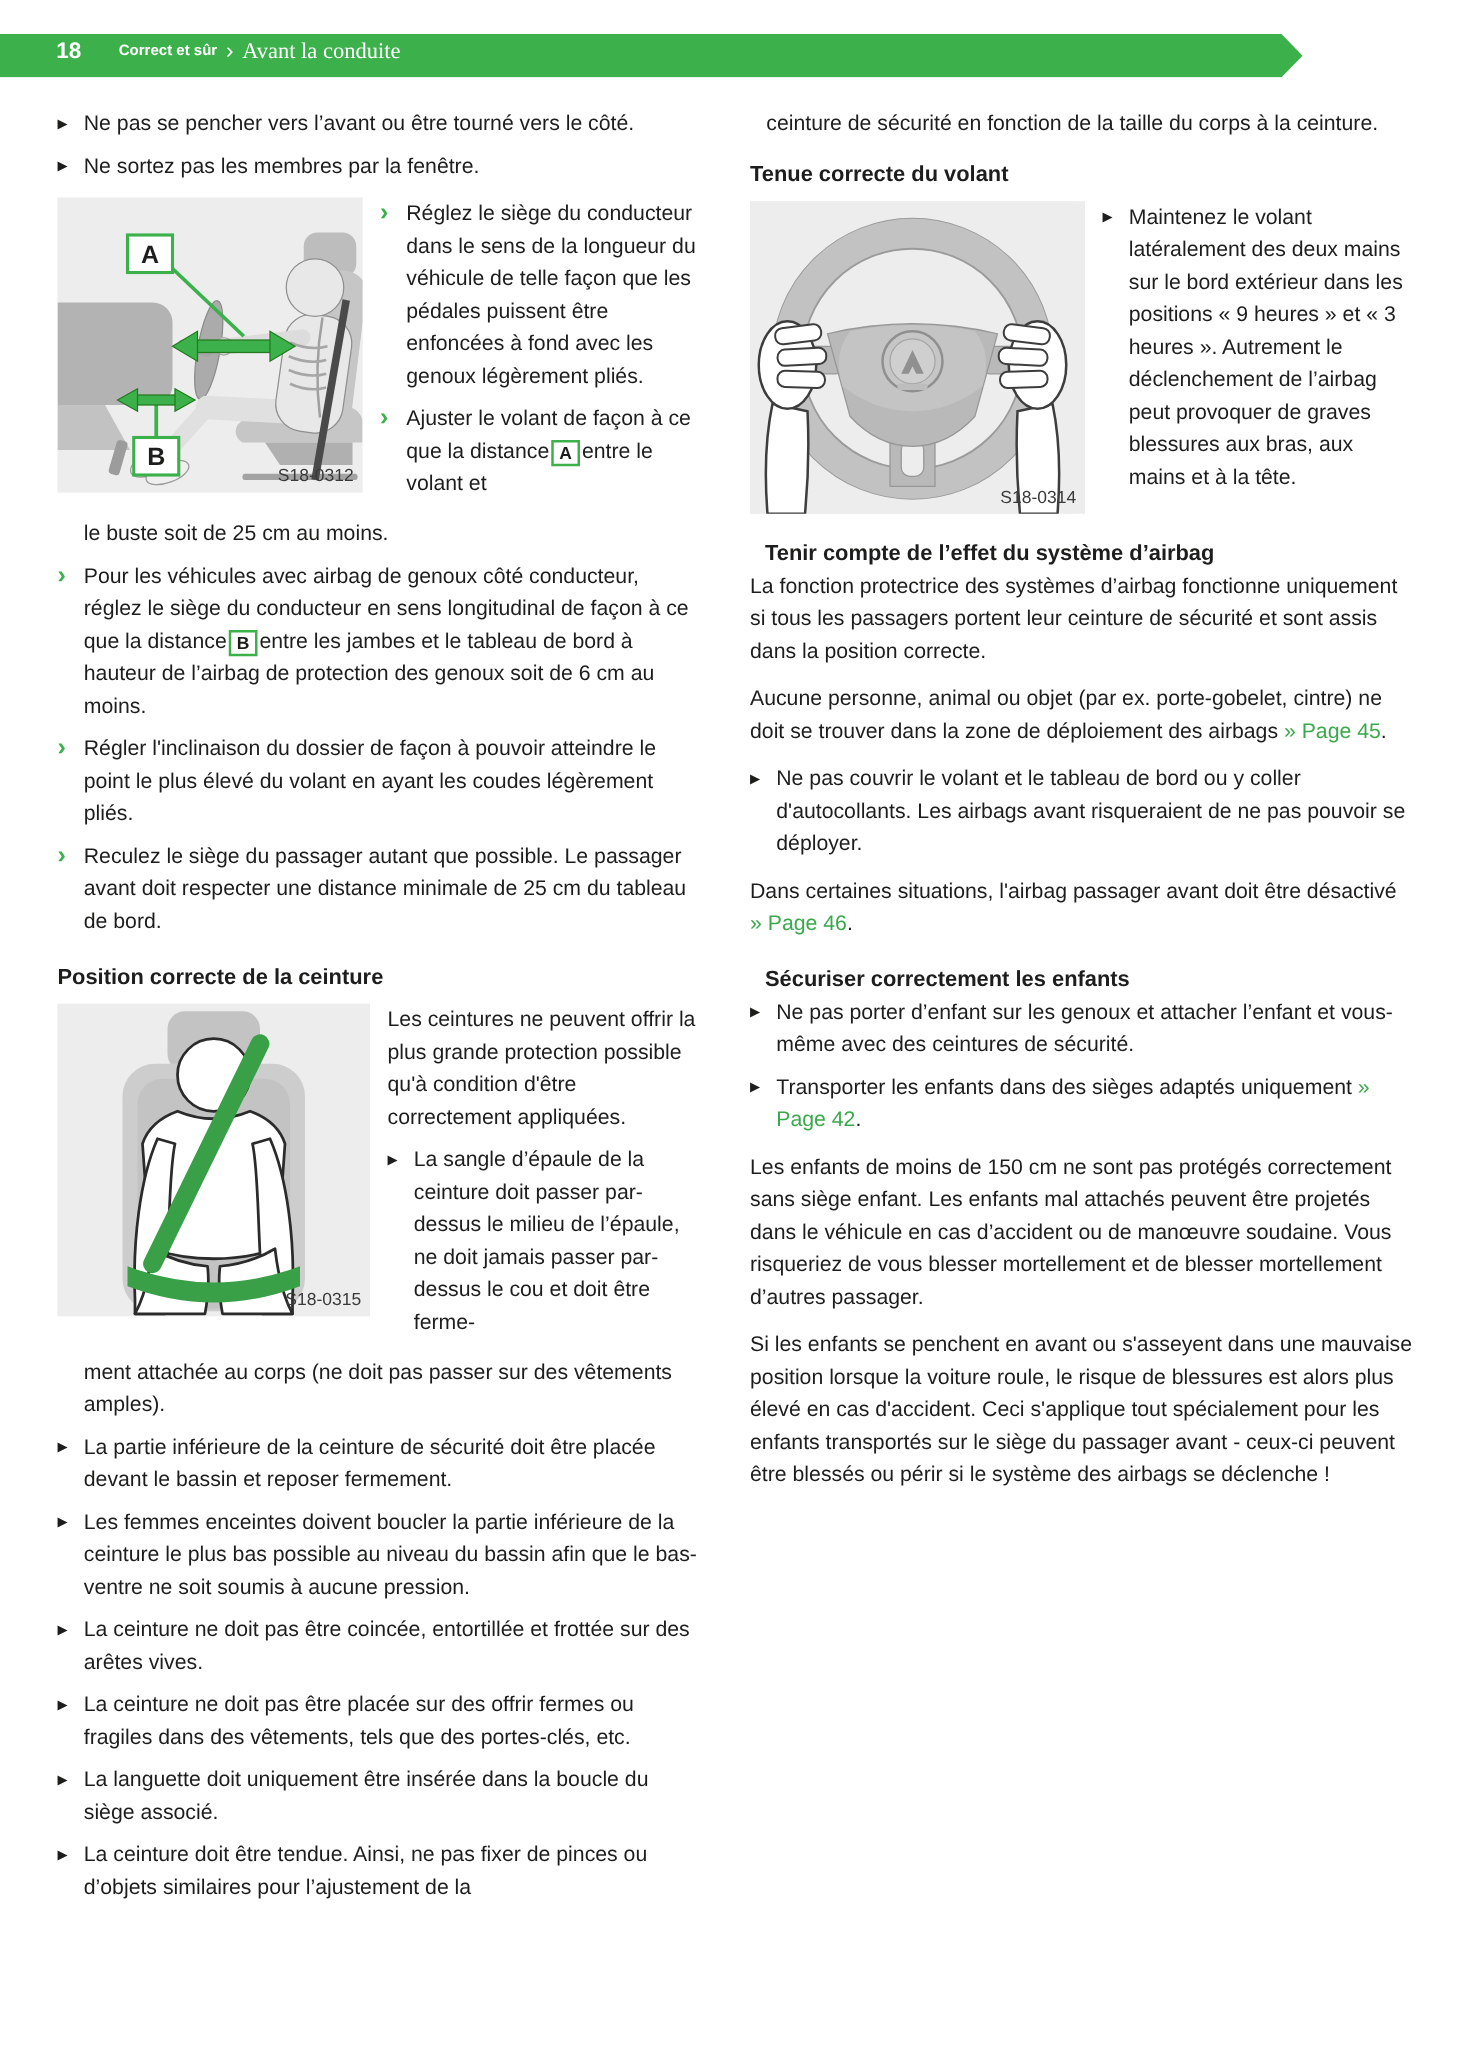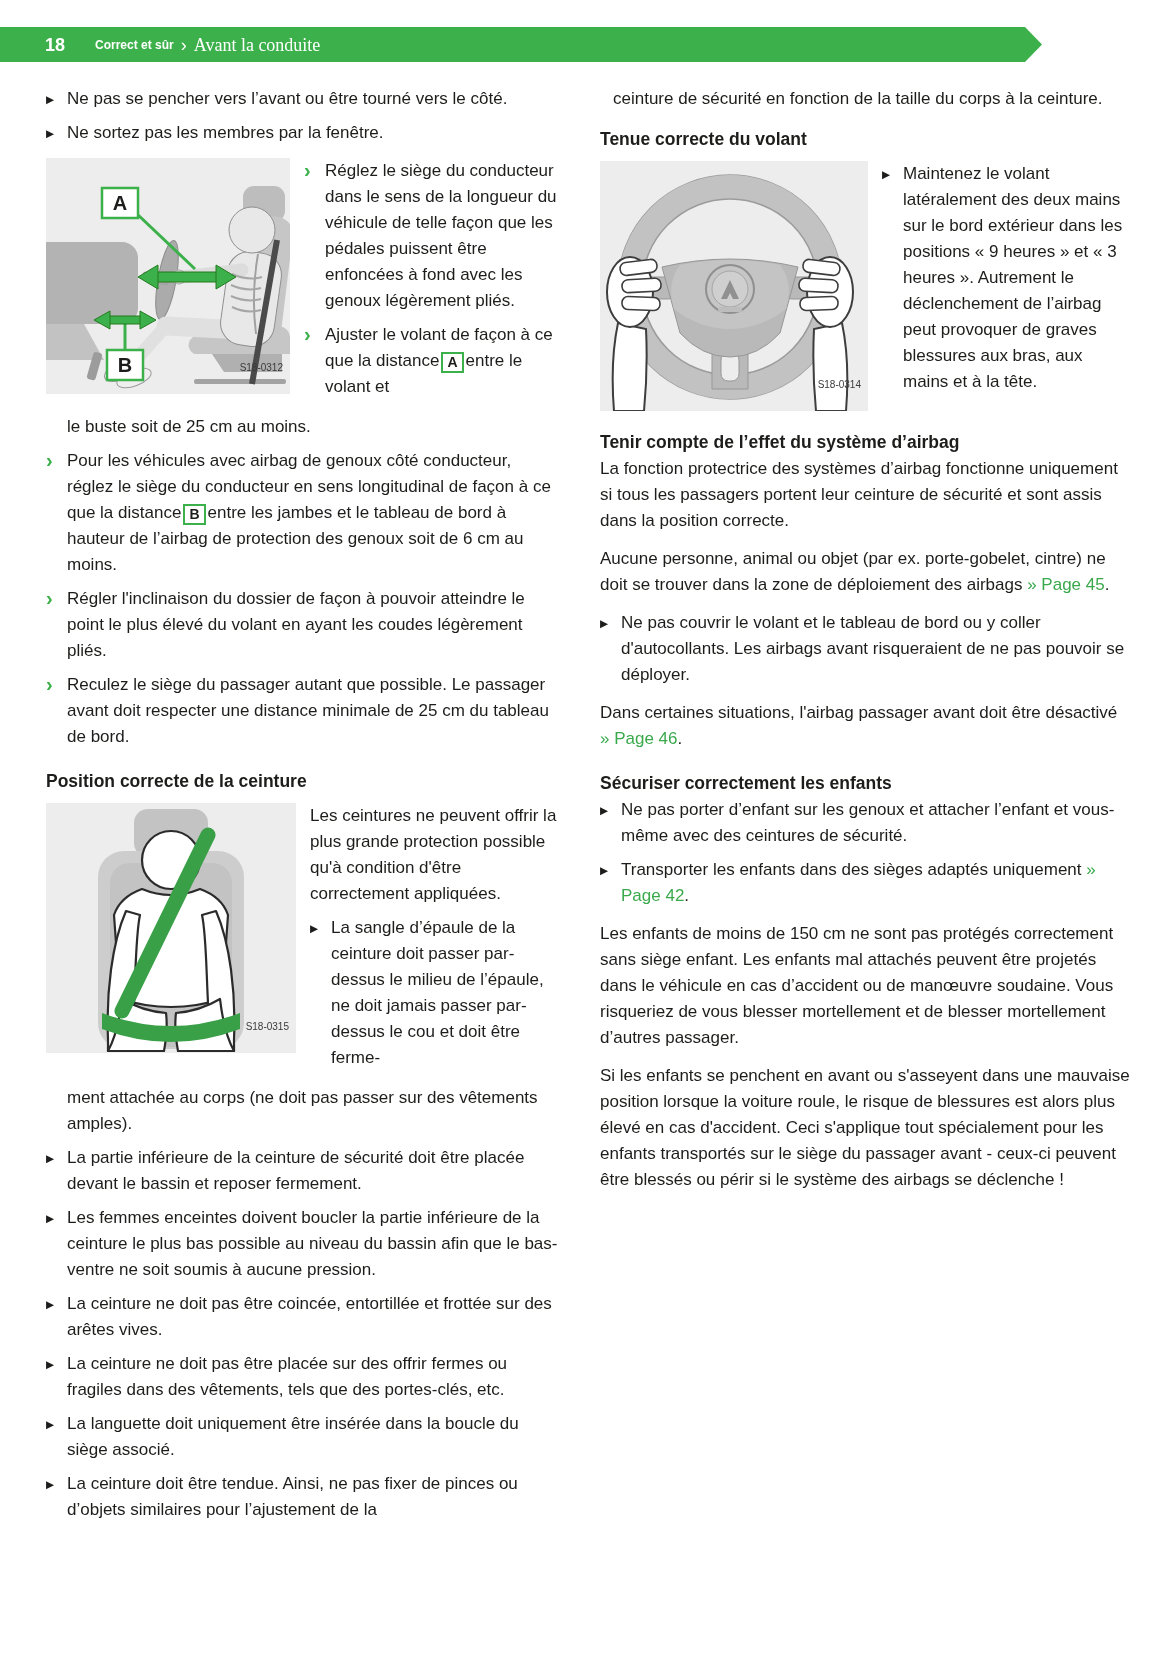--- a/index.html
+++ b/index.html
@@ -2,21 +2,21 @@
 <html lang="fr"><head>
 <meta charset="utf-8">
 <style>
   html,body{margin:0;padding:0;background:#ffffff;}
   body{width:1166px;min-height:1654px;font-family:"Liberation Sans",sans-serif;color:#1d1d1b;
        font-size:17px;line-height:26px;-webkit-font-smoothing:antialiased;}
   .page{position:relative;width:1166px;min-height:1654px;background:#fff;overflow:hidden;}
 
   
   .hdr{margin-top:27px;width:1042px;height:35px;background:#3cb14b;color:#fff;
-       display:flex;align-items:center;padding-left:45px;box-sizing:border-box;
+       display:flex;padding-left:45px;box-sizing:border-box;
        clip-path:polygon(0 0,calc(100% - 17px) 0,100% 50%,calc(100% - 17px) 100%,0 100%);}
   .hdr .pg{font-weight:bold;font-size:18px;margin-right:30px;}
   .hdr .chap{font-weight:bold;font-size:12px;}
   .hdr .sep{margin:0 7px;font-size:18px;}
   .hdr .sect{font-size:18px;font-weight:normal;font-family:Liberation Serif, serif;}
 
   
   .cols{display:flex;padding:24px 36px 0 46px;box-sizing:border-box;}
   .col-l{width:514px;flex:none;margin-right:40px;}
   .col-r{width:530px;flex:none;}
@@ -27,32 +27,32 @@
   
   .brow{display:flex;margin:0 0 8px 0;}
   .tri{flex:none;width:21px;font-family:"DejaVu Sans",sans-serif;font-size:10.5px;
        line-height:26px;color:#1d1d1b;}
   .chev{flex:none;width:21px;color:#3cb14b;font-weight:bold;font-size:20px;line-height:25px;}
   .btxt{flex:1;}
 
   .cont{padding-left:21px;margin:0 0 8px 0;}   
 
   h3{font-size:17.5px;font-weight:bold;margin:18px 0 9px 0;line-height:26px;}
-  h3.snug{margin:18px 0 1px 0;}
+  h3.snug{margin:18px 0 1px 12px;}
 
   
   .keybox{display:inline-block;border:2px solid #3cb14b;background:#fff;color:#1d1d1b;
           font-weight:bold;font-size:14px;line-height:17px;padding:0 4px;margin:0 2px;
           vertical-align:-1px;}
 
   
   .figrow{display:flex;margin:4px 0 6px 0;}
   .figbox{position:relative;flex:none;background:#ededed;margin-right:14px;}
   .figbox svg{display:block;}
-  .figlabel{position:absolute;right:7px;bottom:20px;font-size:10px;line-height:12px;color:#3a3a3a;}
+  .figlabel{position:absolute;right:7px;bottom:8px;font-size:14px;line-height:12px;color:#3a3a3a;}
   .sidetxt{flex:1;}
 
   .linkref{color:#3aa94c;}
 </style>
 </head>
 <body>
 
 <div class="page">
 
   <div class="hdr">

